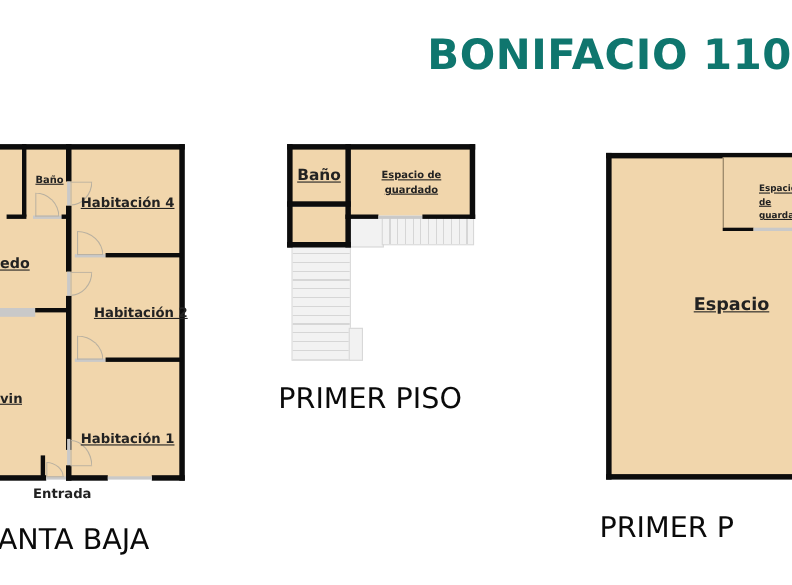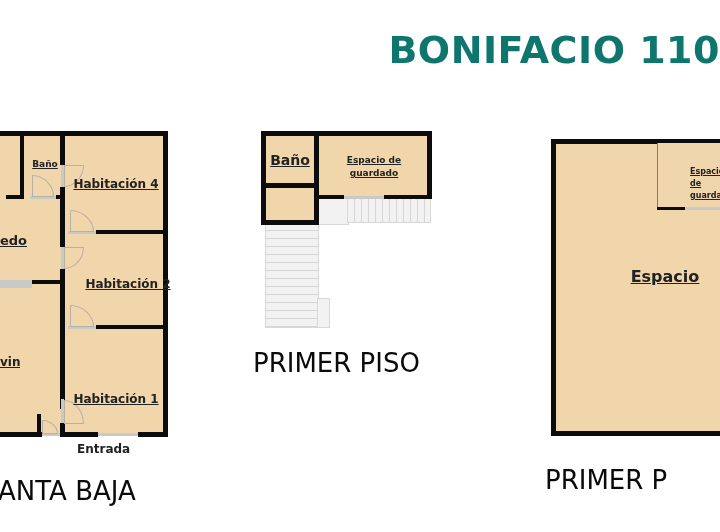--- a/index.html
+++ b/index.html
@@ -67,21 +67,21 @@
   <div class="door" style="left:64px;top:400px;width:20px;height:24px;border-radius:0 100% 0 0;"></div>
   <div class="door" style="left:42px;top:420px;width:16px;height:14px;"></div>
 
   <div class="rlabel" style="left:28px;top:159px;width:34px;font-size:9px;">Baño</div>
   <div class="rlabel" style="left:68px;top:177px;width:96px;font-size:12px;">Habitación 4</div>
   <div class="rlabel" style="left:0;top:233px;width:27px;font-size:13px;text-align:right;overflow:hidden;">edor</div>
   <div class="rlabel" style="left:80px;top:277px;width:96px;font-size:12px;">Habitación 2</div>
   <div class="rlabel" style="left:0;top:355px;width:20px;font-size:12px;text-align:right;overflow:hidden;">ving</div>
   <div class="rlabel" style="left:68px;top:368px;width:96px;font-size:12px;margin-top:24px;">Habitación 1</div>
 
-  <div class="abs" style="left:30px;top:442px;font-size:12px;font-weight:bold;color:#222;margin-left:47px;">Entrada</div>
+  <div class="abs" style="left:30px;top:442px;font-size:12px;font-weight:bold;color:#222;">Entrada</div>
   <div class="abs floor-label" style="left:-2px;top:476px;">ANTA BAJA</div>
 </div>
 
 <div>
   <div class="stairs" style="left:265px;top:222px;width:52px;height:104px;background:repeating-linear-gradient(to bottom,#f2f2f2 0 7px,#d6d6d6 7px 8px);"></div>
   <div class="stairs" style="left:317px;top:298px;width:11px;height:28px;"></div>
   <div class="stairs" style="left:317px;top:197px;width:30px;height:26px;"></div>
   <div class="stairs" style="left:347px;top:197px;width:82px;height:24px;background:repeating-linear-gradient(to right,#f2f2f2 0 6px,#d6d6d6 6px 7px);"></div>
 
   <div class="room" style="left:264px;top:134px;width:52px;height:50px;"></div>

